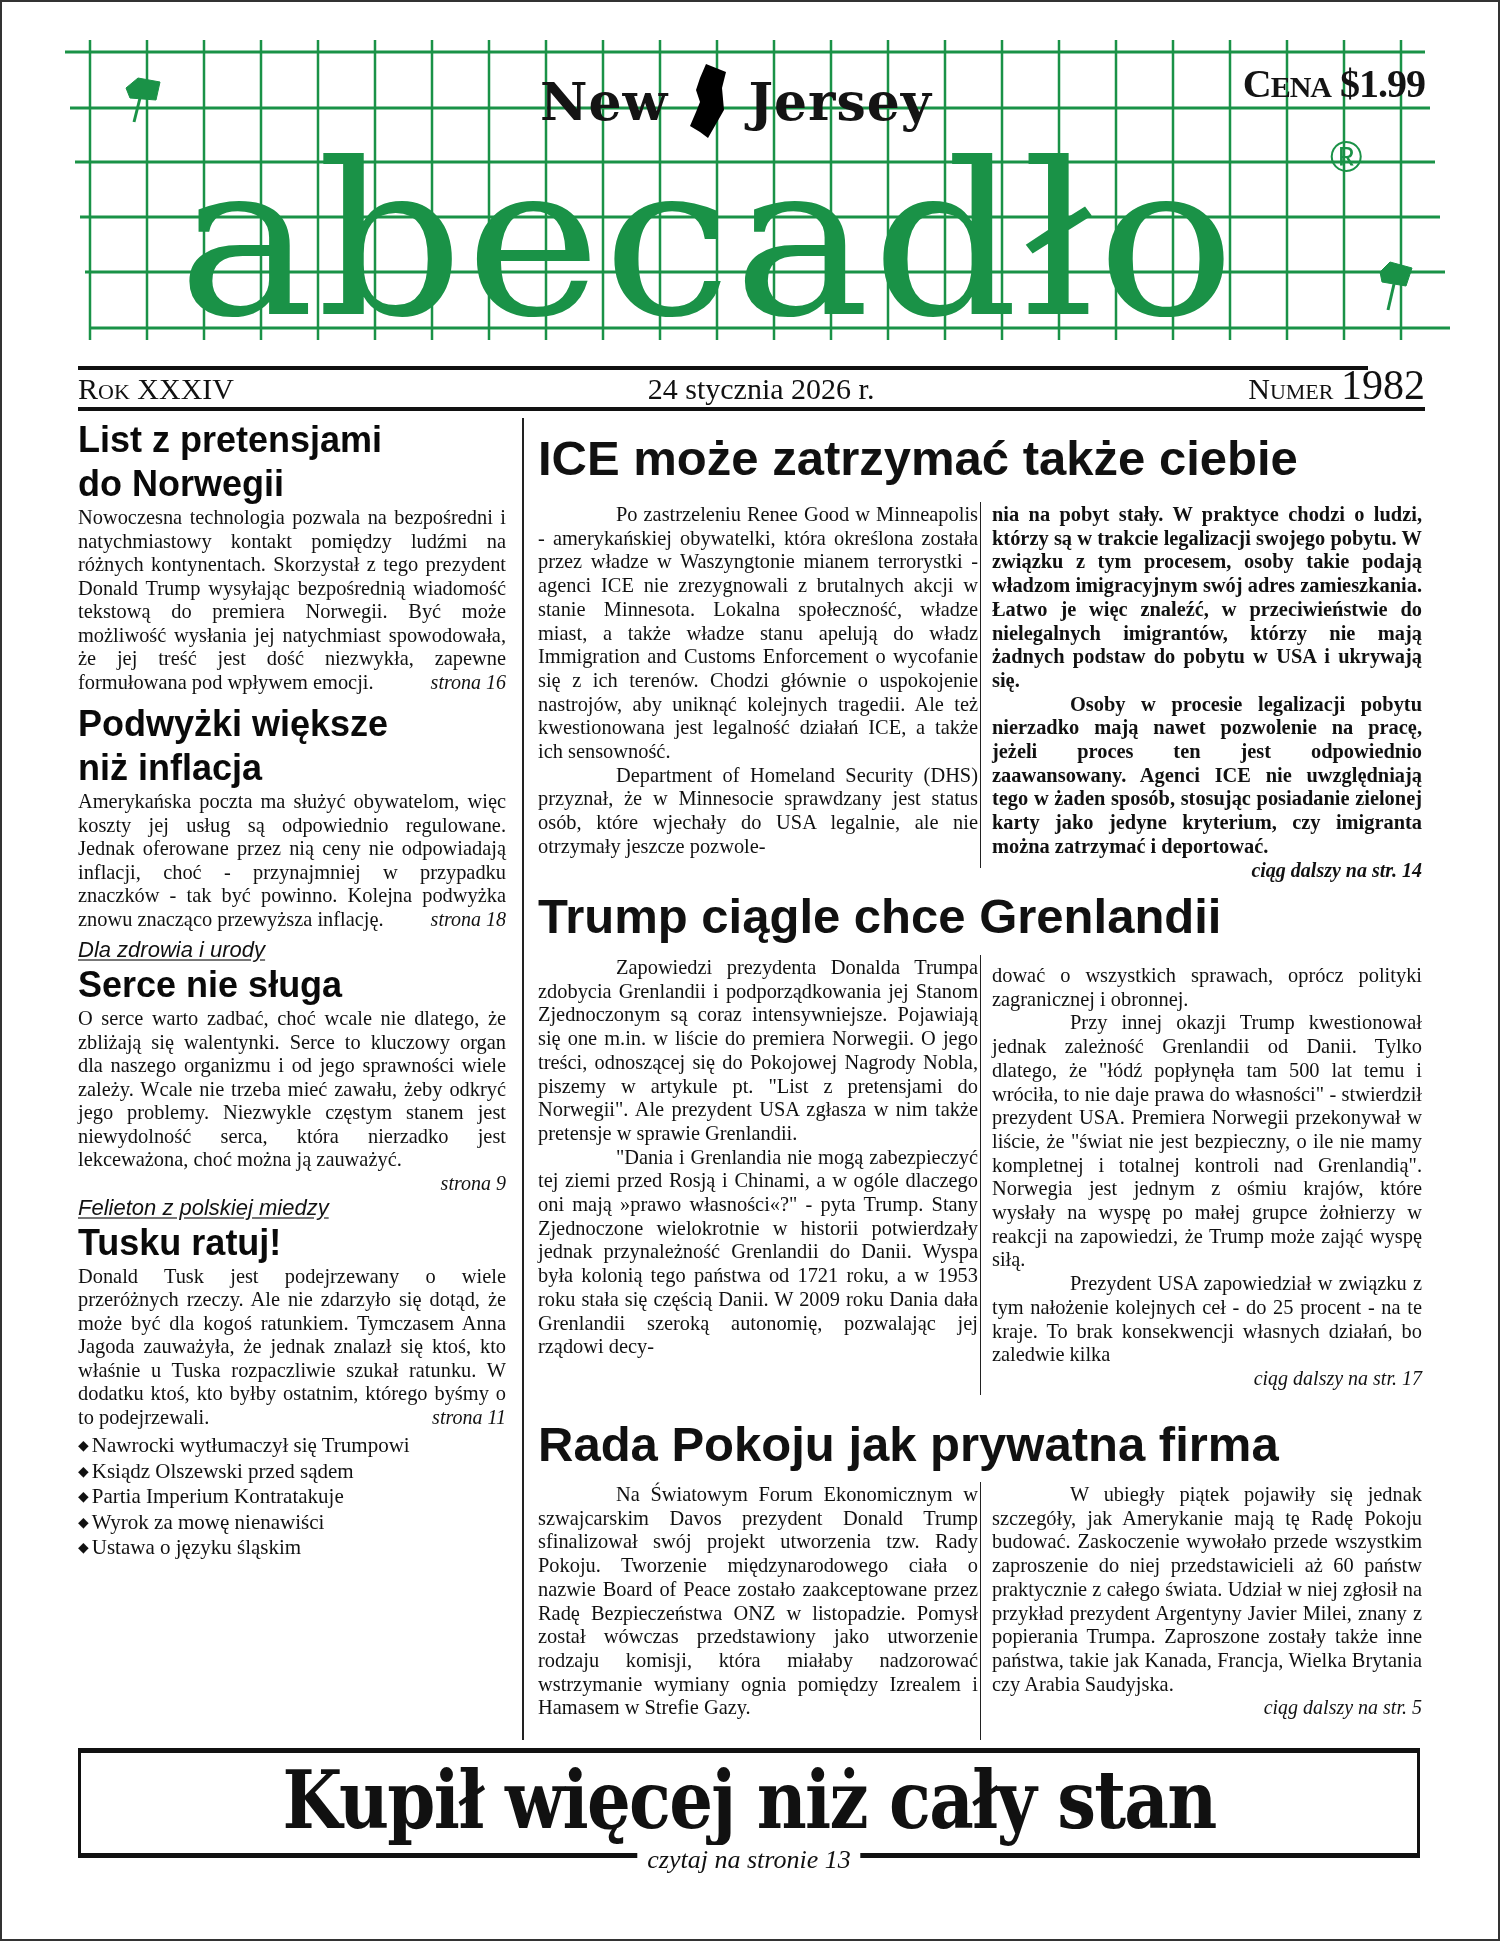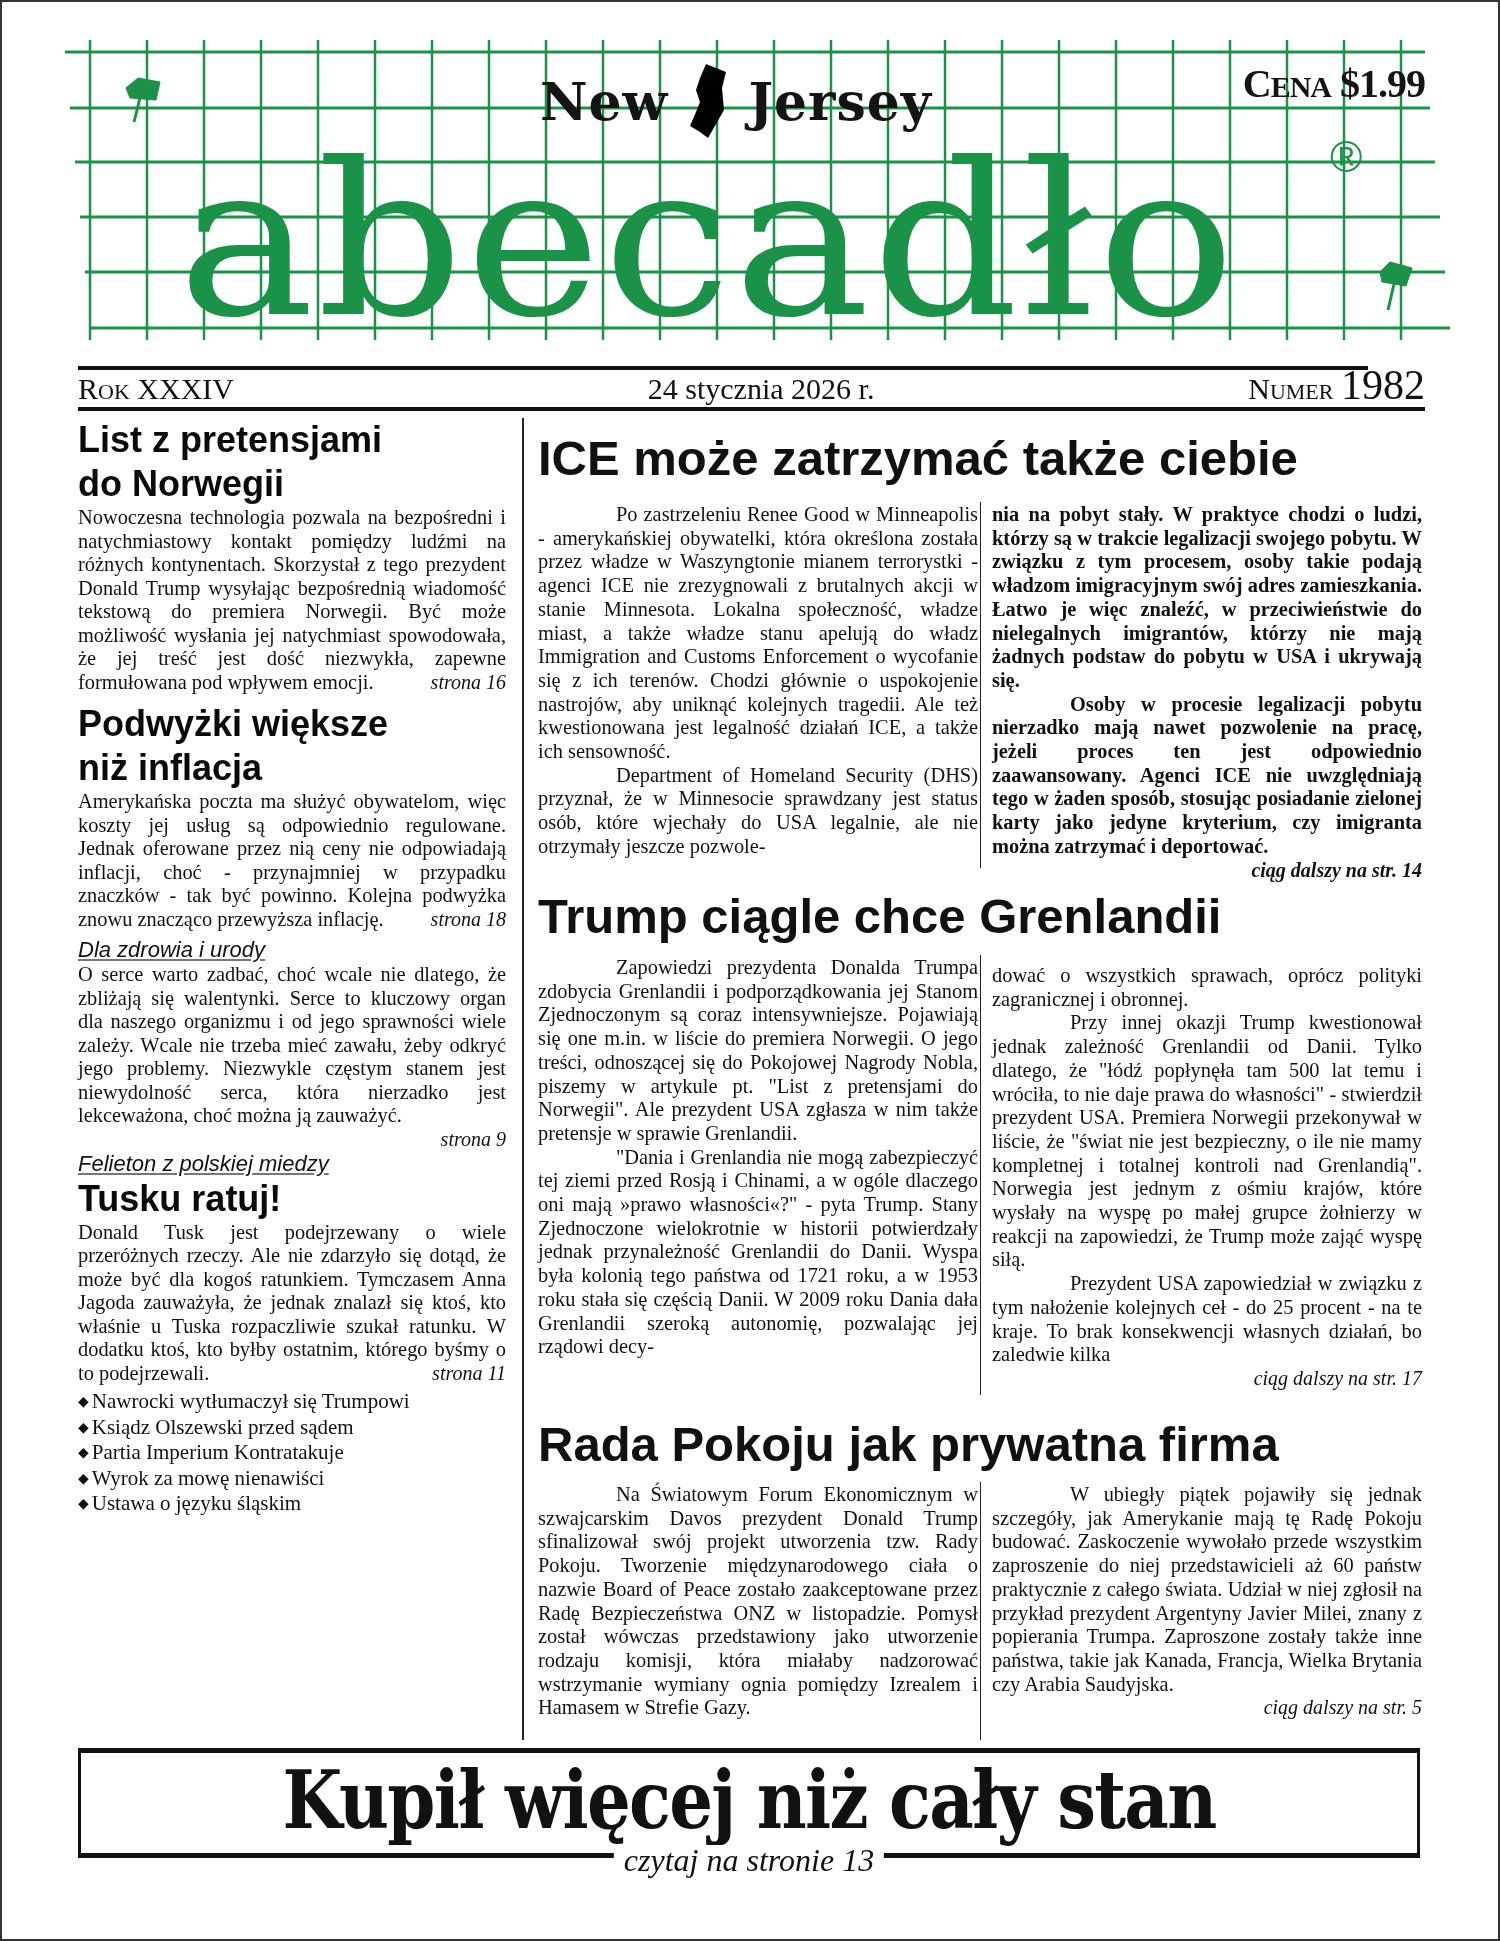--- a/index.html
+++ b/index.html
@@ -33,21 +33,21 @@
   .topics{list-style:none;margin:4px 0 0 0;padding:0;font-size:21px;line-height:25.5px;}
   .topics li::before{content:"\25C6";font-size:14px;margin-right:3px;vertical-align:2px;}
   
   .main-hl{position:absolute;left:538px;font-size:49px;line-height:60px;font-family:"Liberation Sans",sans-serif;font-weight:bold;white-space:nowrap;}
   .col{position:absolute;width:440px;}
   .col .body{font-size:20.4px;line-height:23.7px;}
   .indent{text-indent:78px;}
   
   .bigbox{position:absolute;left:78px;top:1748px;width:1342px;height:110px;border-top:5px solid #111;border-left:3px solid #111;border-right:3px solid #111;border-bottom:5px solid #111;box-sizing:border-box;}
   .bigbox .big{position:absolute;left:0;right:0;top:2px;text-align:center;font-family:"DejaVu Serif",serif;font-weight:bold;font-size:80px;line-height:90px;letter-spacing:-2px;transform:scaleX(0.86);}
-  .bigbox .sub{position:absolute;left:50%;transform:translateX(-50%);bottom:-22px;background:#fff;padding:0 10px;font-style:italic;font-size:32px;line-height:30px;white-space:nowrap;text-align:center;}
+  .bigbox .sub{position:absolute;left:50%;transform:translateX(-50%);bottom:-22px;background:#fff;padding:0 10px;font-style:italic;font-size:26px;line-height:30px;white-space:nowrap;text-align:center;}
 </style>
 </head>
 <body>
 
 <div class="page-border"></div>
 
 <div class="banner">
   <svg class="grid" viewBox="0 0 1390 305" preserveAspectRatio="none">
     <g stroke="#1a9247" stroke-width="3">
       <line x1="5" y1="12" x2="1365" y2="12"></line>
@@ -126,20 +126,21 @@
   <div>
     <h2 class="hl" style="width:340px;">List z pretensjami do Norwegii</h2>
     <p class="body"><span>Nowoczesna technologia pozwala na bezpośredni i natychmiastowy kontakt pomiędzy ludźmi na różnych kontynentach. Skorzystał z tego prezydent Donald Trump wysyłając bezpośrednią wiadomość tekstową do premiera Norwegii. Być może możliwość wysłania jej natychmiast spowodowała, że jej treść jest dość niezwykła, zapewne formułowana pod wpływem emocji.</span> <span class="pref float">strona 16</span></p>
   </div>
   <div style="margin-top:8px;">
     <h2 class="hl" style="width:340px;">Podwyżki większe niż inflacja</h2>
     <p class="body"><span>Amerykańska poczta ma służyć obywatelom, więc koszty jej usług są odpowiednio regulowane. Jednak oferowane przez nią ceny nie odpowiadają inflacji, choć - przynajmniej w przypadku znaczków - tak być powinno. Kolejna podwyżka znowu znacząco przewyższa inflację.</span> <span class="pref float">strona 18</span></p>
   </div>
   <div>
     <div class="kicker">Dla zdrowia i urody</div>
+    <h2 class="hl">Serce nie sługa</h2>
     <p class="body">O serce warto zadbać, choć wcale nie dlatego, że zbliżają się walentynki. Serce to kluczowy organ dla naszego organizmu i od jego sprawności wiele zależy. Wcale nie trzeba mieć zawału, żeby odkryć jego problemy. Niezwykle częstym stanem jest niewydolność serca, która nierzadko jest lekceważona, choć można ją zauważyć.</p>
     <div class="pref">strona 9</div>
   </div>
   <div>
     <div class="kicker" style="margin-top:0;">Felieton z polskiej miedzy</div>
     <h2 class="hl">Tusku ratuj!</h2>
     <p class="body"><span>Donald Tusk jest podejrzewany o wiele przeróżnych rzeczy. Ale nie zdarzyło się dotąd, że może być dla kogoś ratunkiem. Tymczasem Anna Jagoda zauważyła, że jednak znalazł się ktoś, kto właśnie u Tuska rozpaczliwie szukał ratunku. W dodatku ktoś, kto byłby ostatnim, którego byśmy o to podejrzewali.</span> <span class="pref float">strona 11</span></p>
   </div>
   <ul class="topics">
     <li>Nawrocki wytłumaczył się Trumpowi</li>

